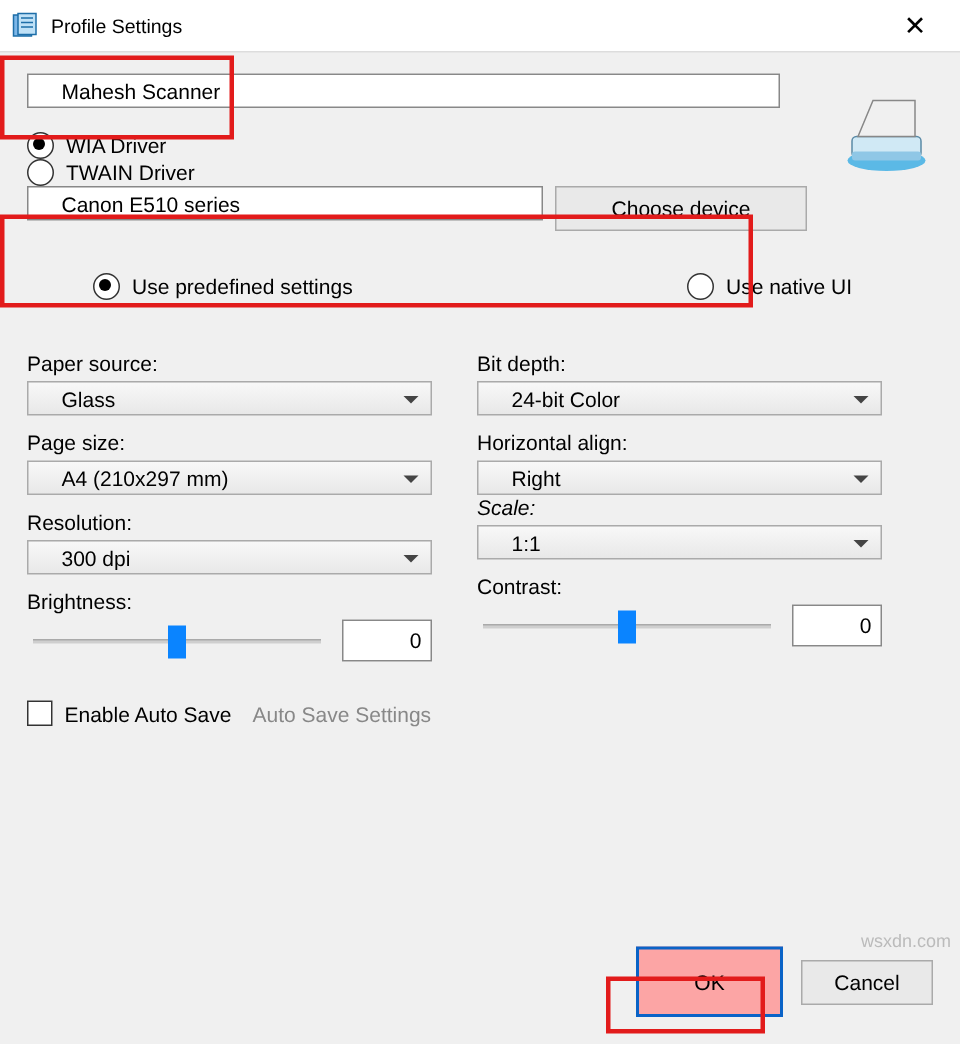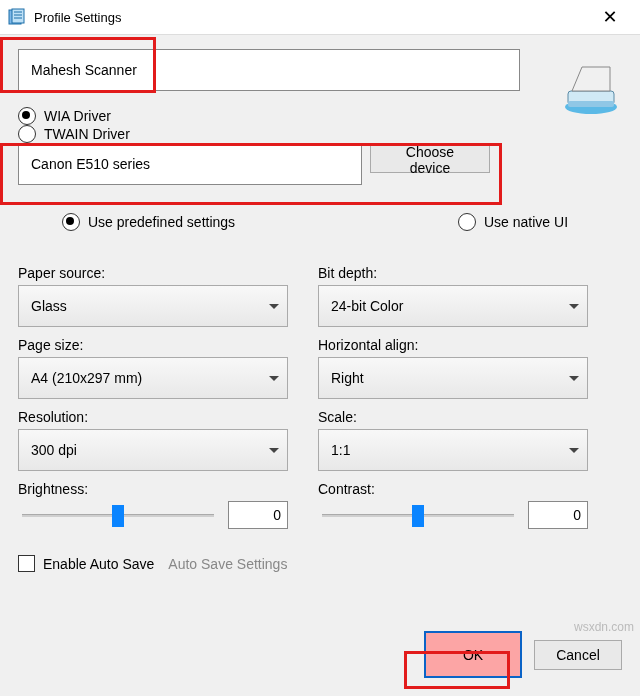--- a/index.html
+++ b/index.html
@@ -41,22 +41,22 @@
   .red-box {
     border: 3px solid #e21b1b;
     position: absolute;
     pointer-events: none;
     z-index: 5;
   }
   .label { color: #000; margin-bottom: 4px; }
   .text-input, .combo {
     background: #fff;
     border: 1px solid #888;
-    height: 42px;
-    padding: 3px 12px;
+    height: 23px;
+    padding: 3px 22px;
     font-family: inherit;
     font-size: 14px;
     width: 100%;
   }
   .text-input[readonly] { background: #fff; }
   .combo {
     appearance: none;
     background: linear-gradient(#f8f8f8,#e8e8e8);
     border: 1px solid #aaa;
     padding-right: 26px;
@@ -195,21 +195,21 @@
     </div>
     <div class="radio-row">
       <input type="radio" class="radio" style="">
       <span>TWAIN Driver</span>
     </div>
   </div>
 
   
   <div class="row" style="gap:8px;">
     <input class="text-input" readonly="" style="width: 344px;" value="Canon E510 series">
-    <button class="btn" style="width:120px;">Choose device</button>
+    <button class="btn" style="width:168px;">Choose device</button>
   </div>
 
   
   <div class="row" style="margin-top:28px; align-items:center;">
     <div class="radio-row" style="width:396px;margin-left:44px;">
       <input type="radio" class="radio" checked="" style="">
       <span>Use predefined settings</span>
     </div>
     <div class="radio-row">
       <input type="radio" class="radio" style="">
@@ -249,21 +249,21 @@
       <div class="label">Bit depth:</div>
       <span class="combo-wrap" style="width:270px;">
         <input class="combo" readonly="" value="24-bit Color" style="">
       </span>
 
       <div class="label" style="margin-top:10px;">Horizontal align:</div>
       <span class="combo-wrap" style="width:270px;">
         <input class="combo" readonly="" value="Right" style="">
       </span>
 
-      <div class="label" style="margin-top:10px;">Scale:</div>
+      <div class="label" style="margin-top:0;font-style:italic;">Scale:</div>
       <span class="combo-wrap" style="width:270px;">
         <input class="combo" readonly="" value="1:1" style="">
       </span>
 
       <div class="label" style="margin-top:10px;">Contrast:</div>
       <div class="slider-wrap">
         <div class="slider">
           <div class="track"></div>
             <div class="thumb"></div>
         </div>

